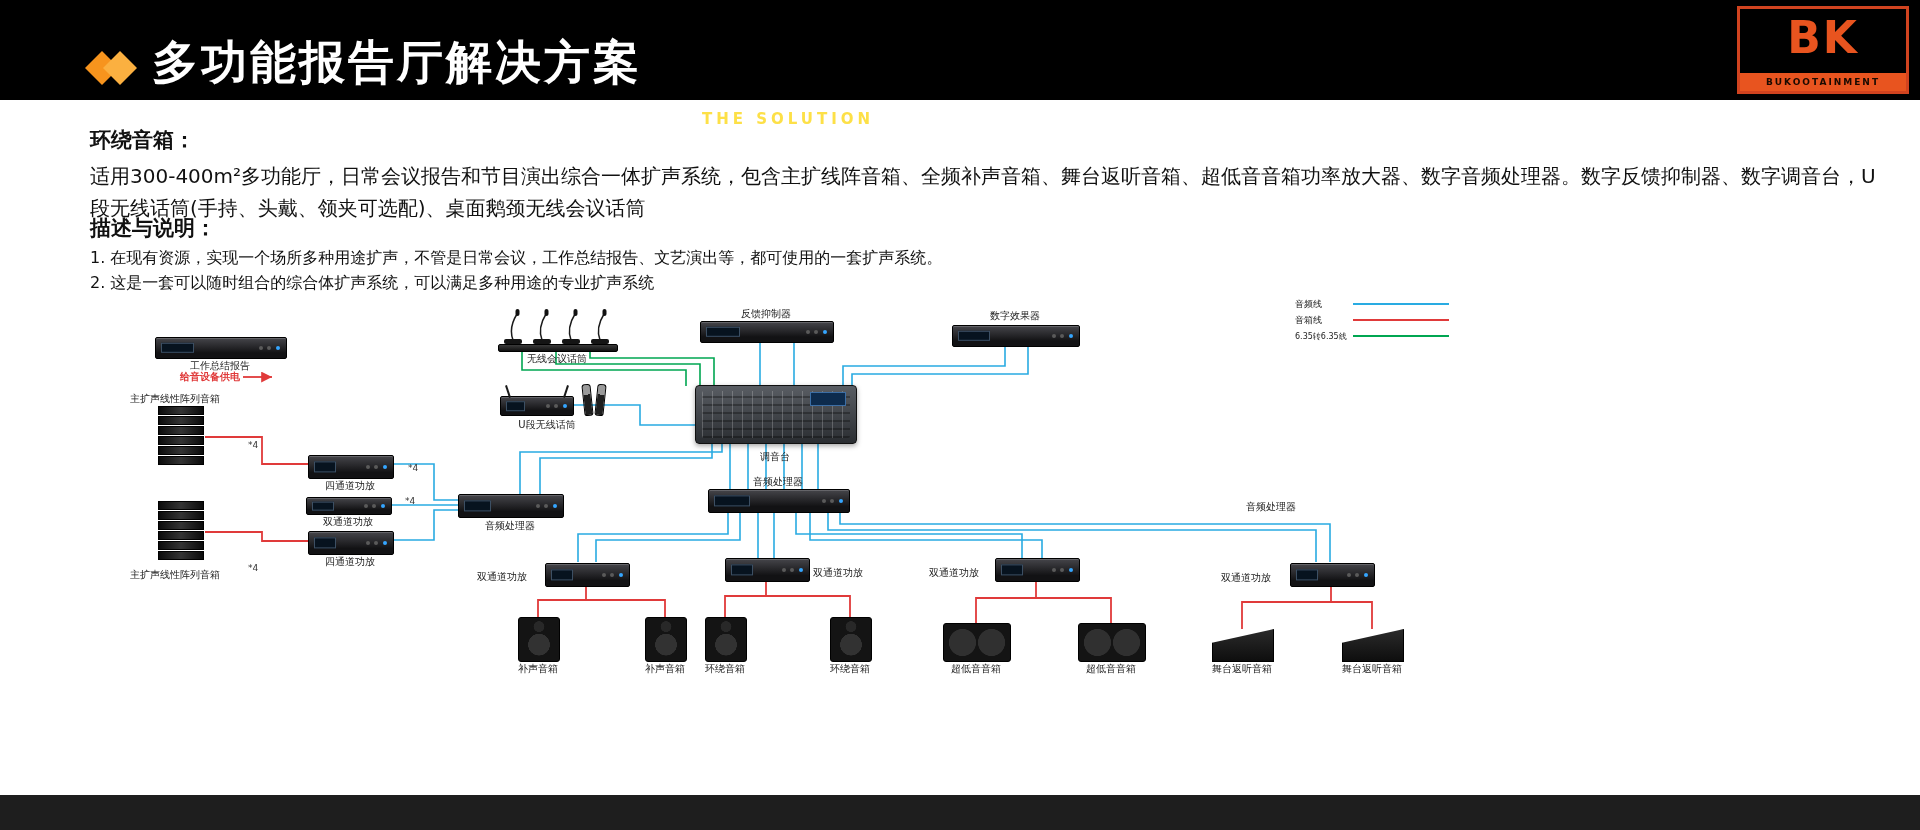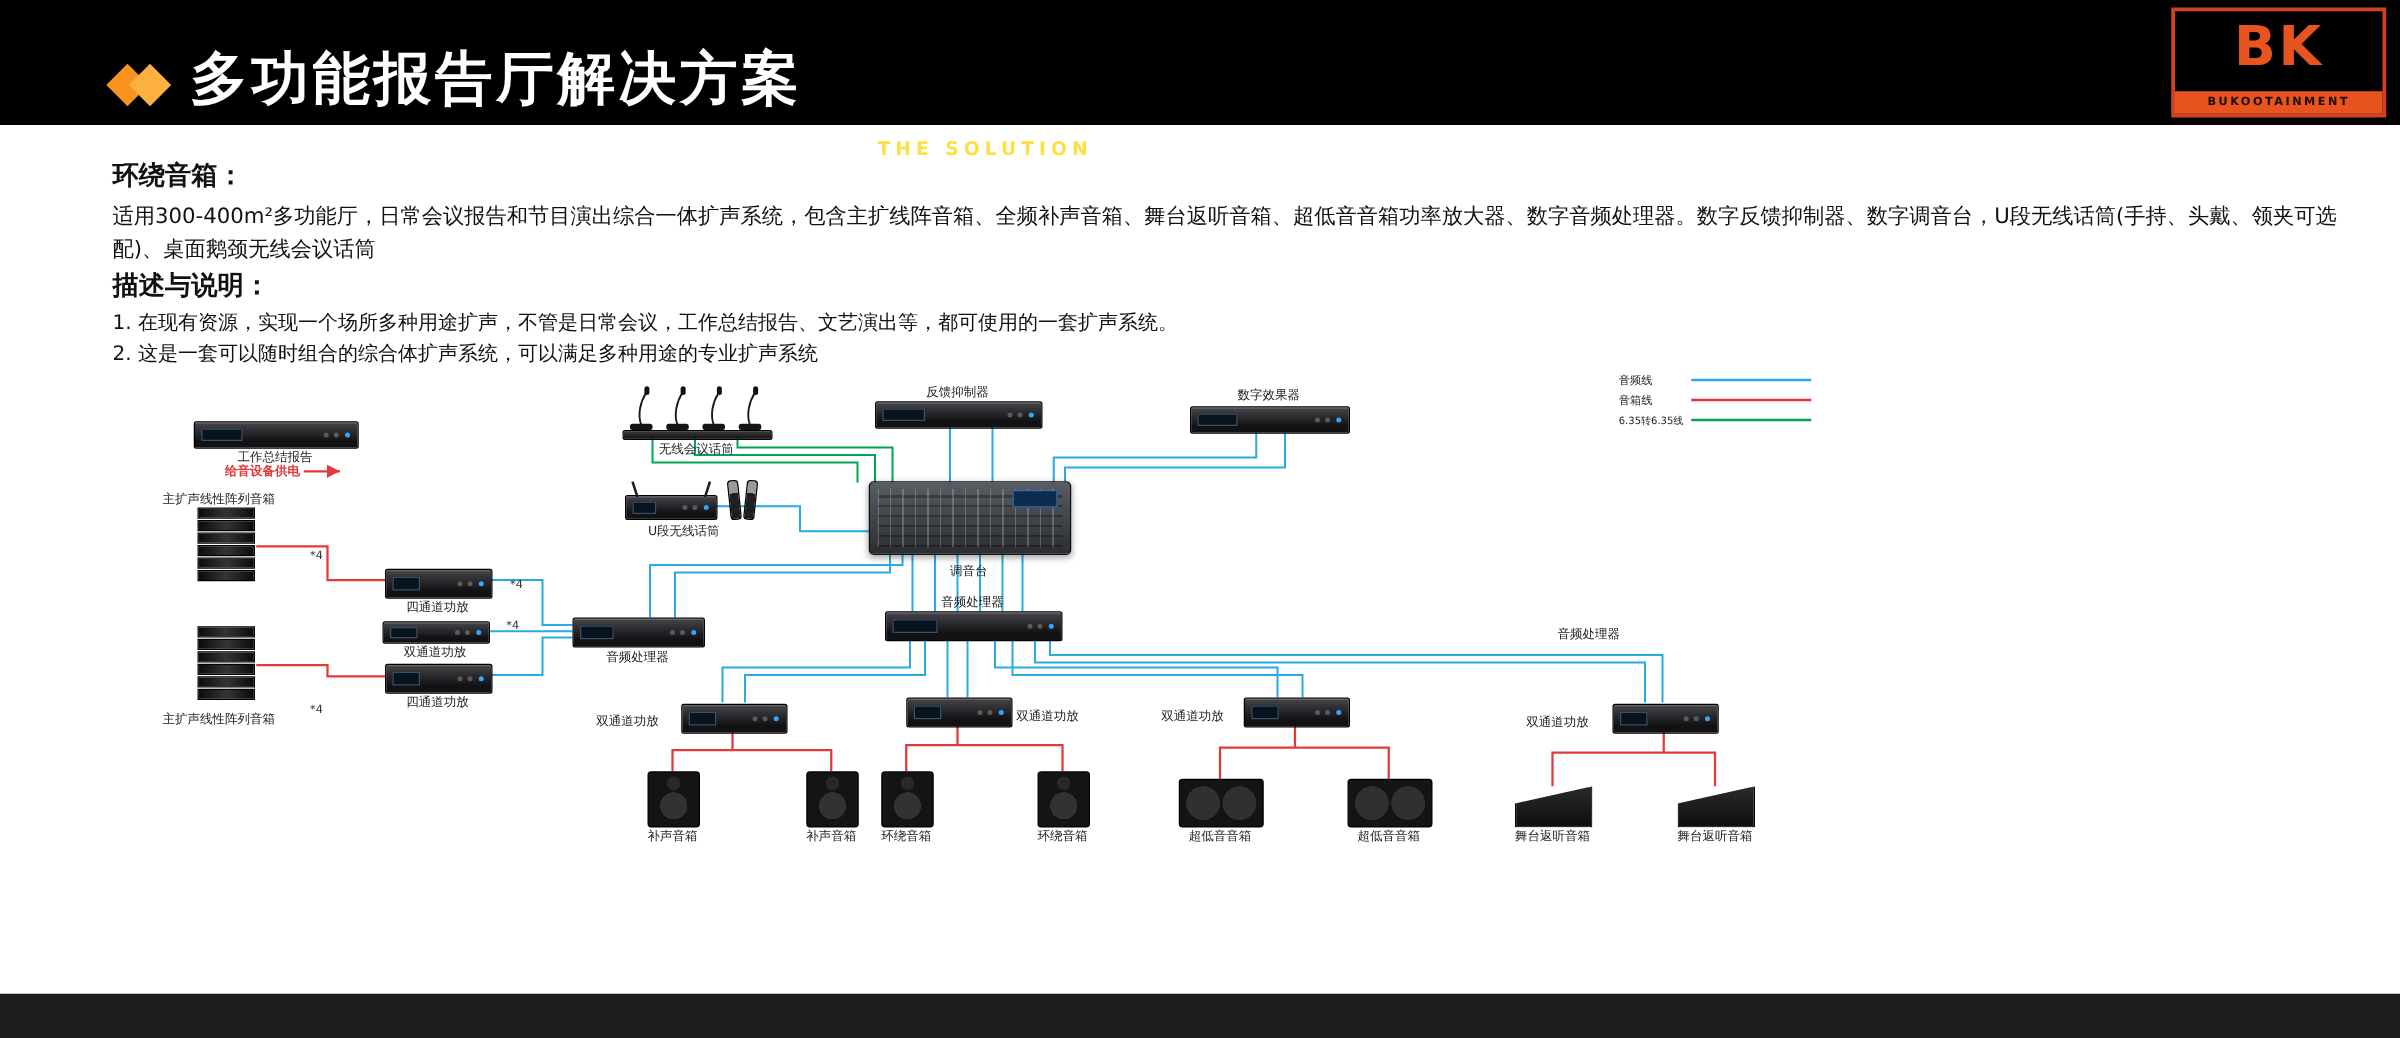--- a/index.html
+++ b/index.html
@@ -13,21 +13,21 @@
   .diamond-icon i.d1{left:2px;top:6px;background:#f7941d;}
   .diamond-icon i.d2{left:20px;top:6px;background:#fbb040;}
   .main-title{position:absolute;left:152px;top:32px;font-size:46px;font-weight:900;color:#fff;letter-spacing:3px;}
   .sub-title{position:absolute;left:702px;top:66px;font-size:15px;font-weight:700;color:#fde047;letter-spacing:4px;margin-top:44px;}
   .logo-box{position:absolute;right:30px;top:6px;width:172px;height:88px;background:#000;border:3px solid #d1431f;box-sizing:border-box;text-align:center;}
   .logo-bk{font-size:44px;font-weight:900;color:#e8541f;line-height:58px;letter-spacing:2px;}
   .logo-strip{position:absolute;left:0;right:0;bottom:0;height:18px;background:#e8541f;color:#1a0a00;font-size:9px;font-weight:700;letter-spacing:2px;line-height:18px;}
 
   
   .h-section{position:absolute;font-size:21px;font-weight:800;color:#111;}
-  .p-features{position:absolute;left:90px;top:160px;width:1790px;font-size:17px;line-height:1.6;color:#111;}
+  .p-features{position:absolute;left:90px;top:160px;width:1790px;font-size:20px;line-height:1.6;color:#111;}
   .p-desc{position:absolute;left:90px;top:246px;width:1700px;font-size:16px;line-height:1.45;color:#111;}
   .p-desc div{margin-bottom:2px;}
 
   
   .footer{position:absolute;left:0;top:795px;width:1920px;height:35px;background:#1e1e1e;}
   .rack{position:absolute;background:linear-gradient(180deg,#45454a,#121214 75%);border:1px solid #000;border-radius:2px;box-shadow:inset 0 1px 0 rgba(255,255,255,.18);}
   .rack::before{content:"";position:absolute;left:5px;top:50%;transform:translateY(-50%);width:24%;height:42%;background:#07131f;border:1px solid #3c4f63;}
   .rack::after{content:"";position:absolute;right:6px;top:50%;transform:translateY(-50%);width:4px;height:4px;border-radius:50%;background:#35a6ff;box-shadow:-9px 0 0 #5a5a5a,-17px 0 0 #5a5a5a;}
   .dlabel{position:absolute;font-size:10px;color:#222;white-space:nowrap;}
   .dlabel.center{text-align:center;}

